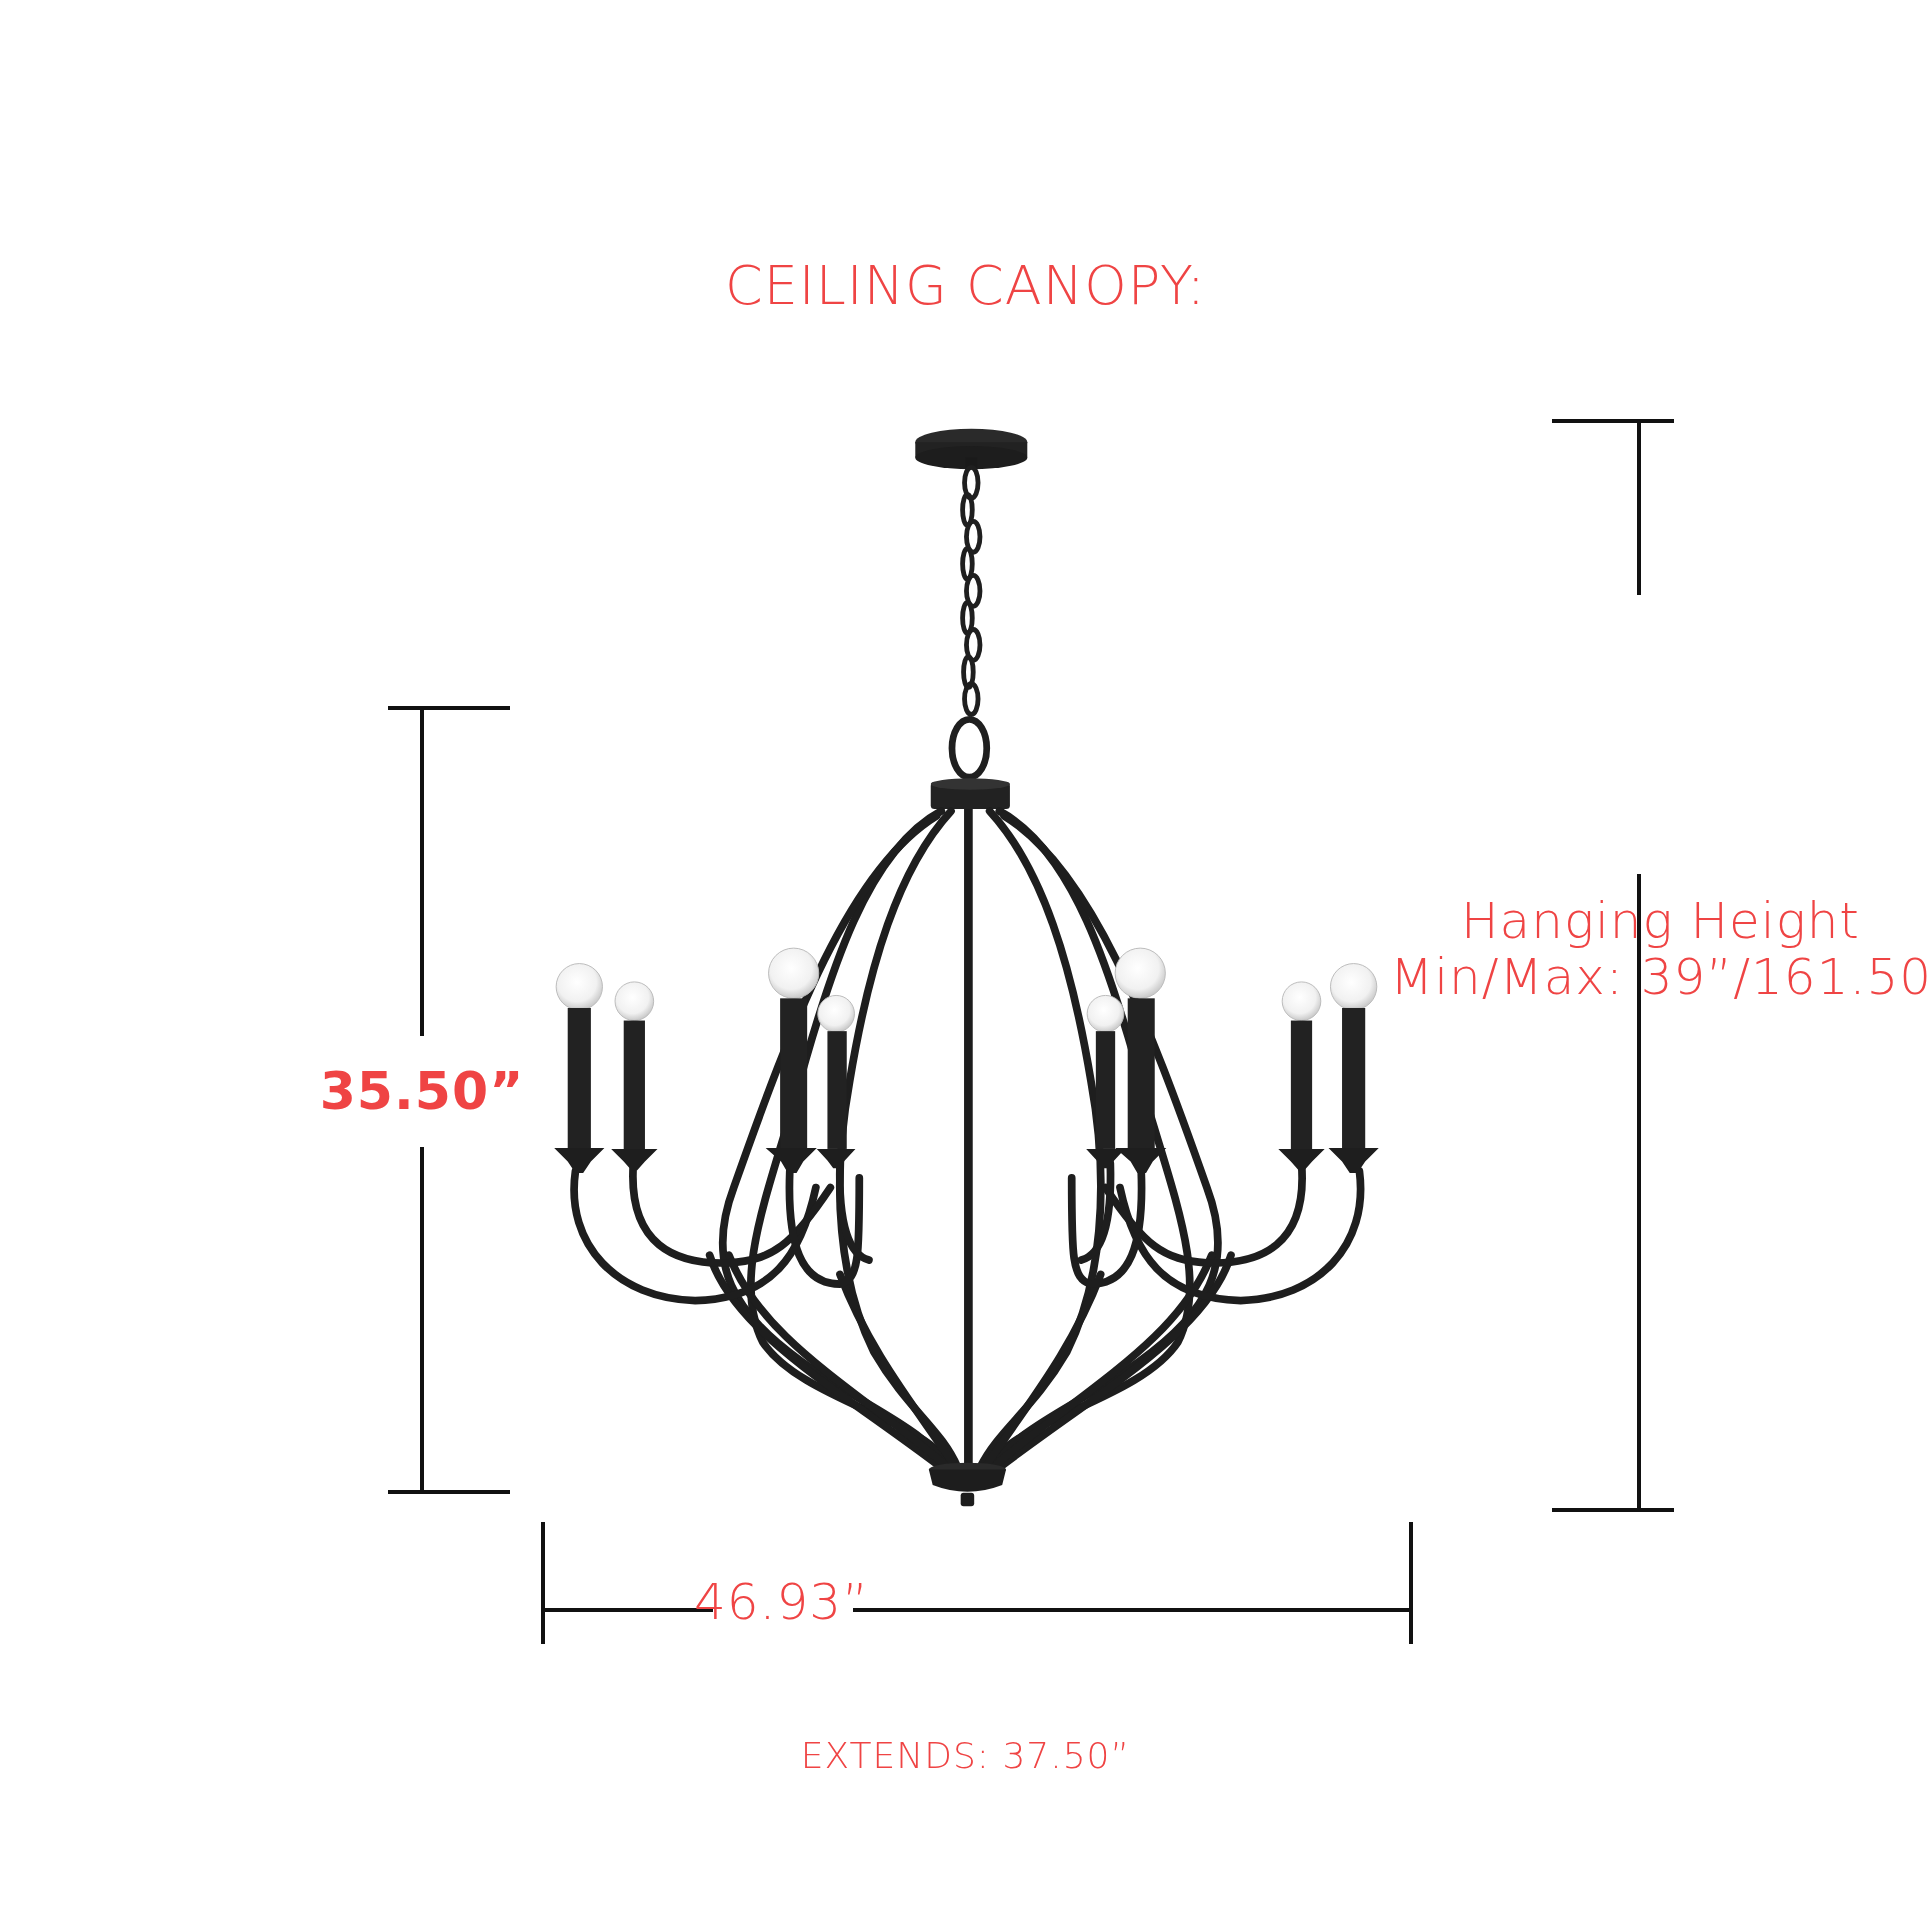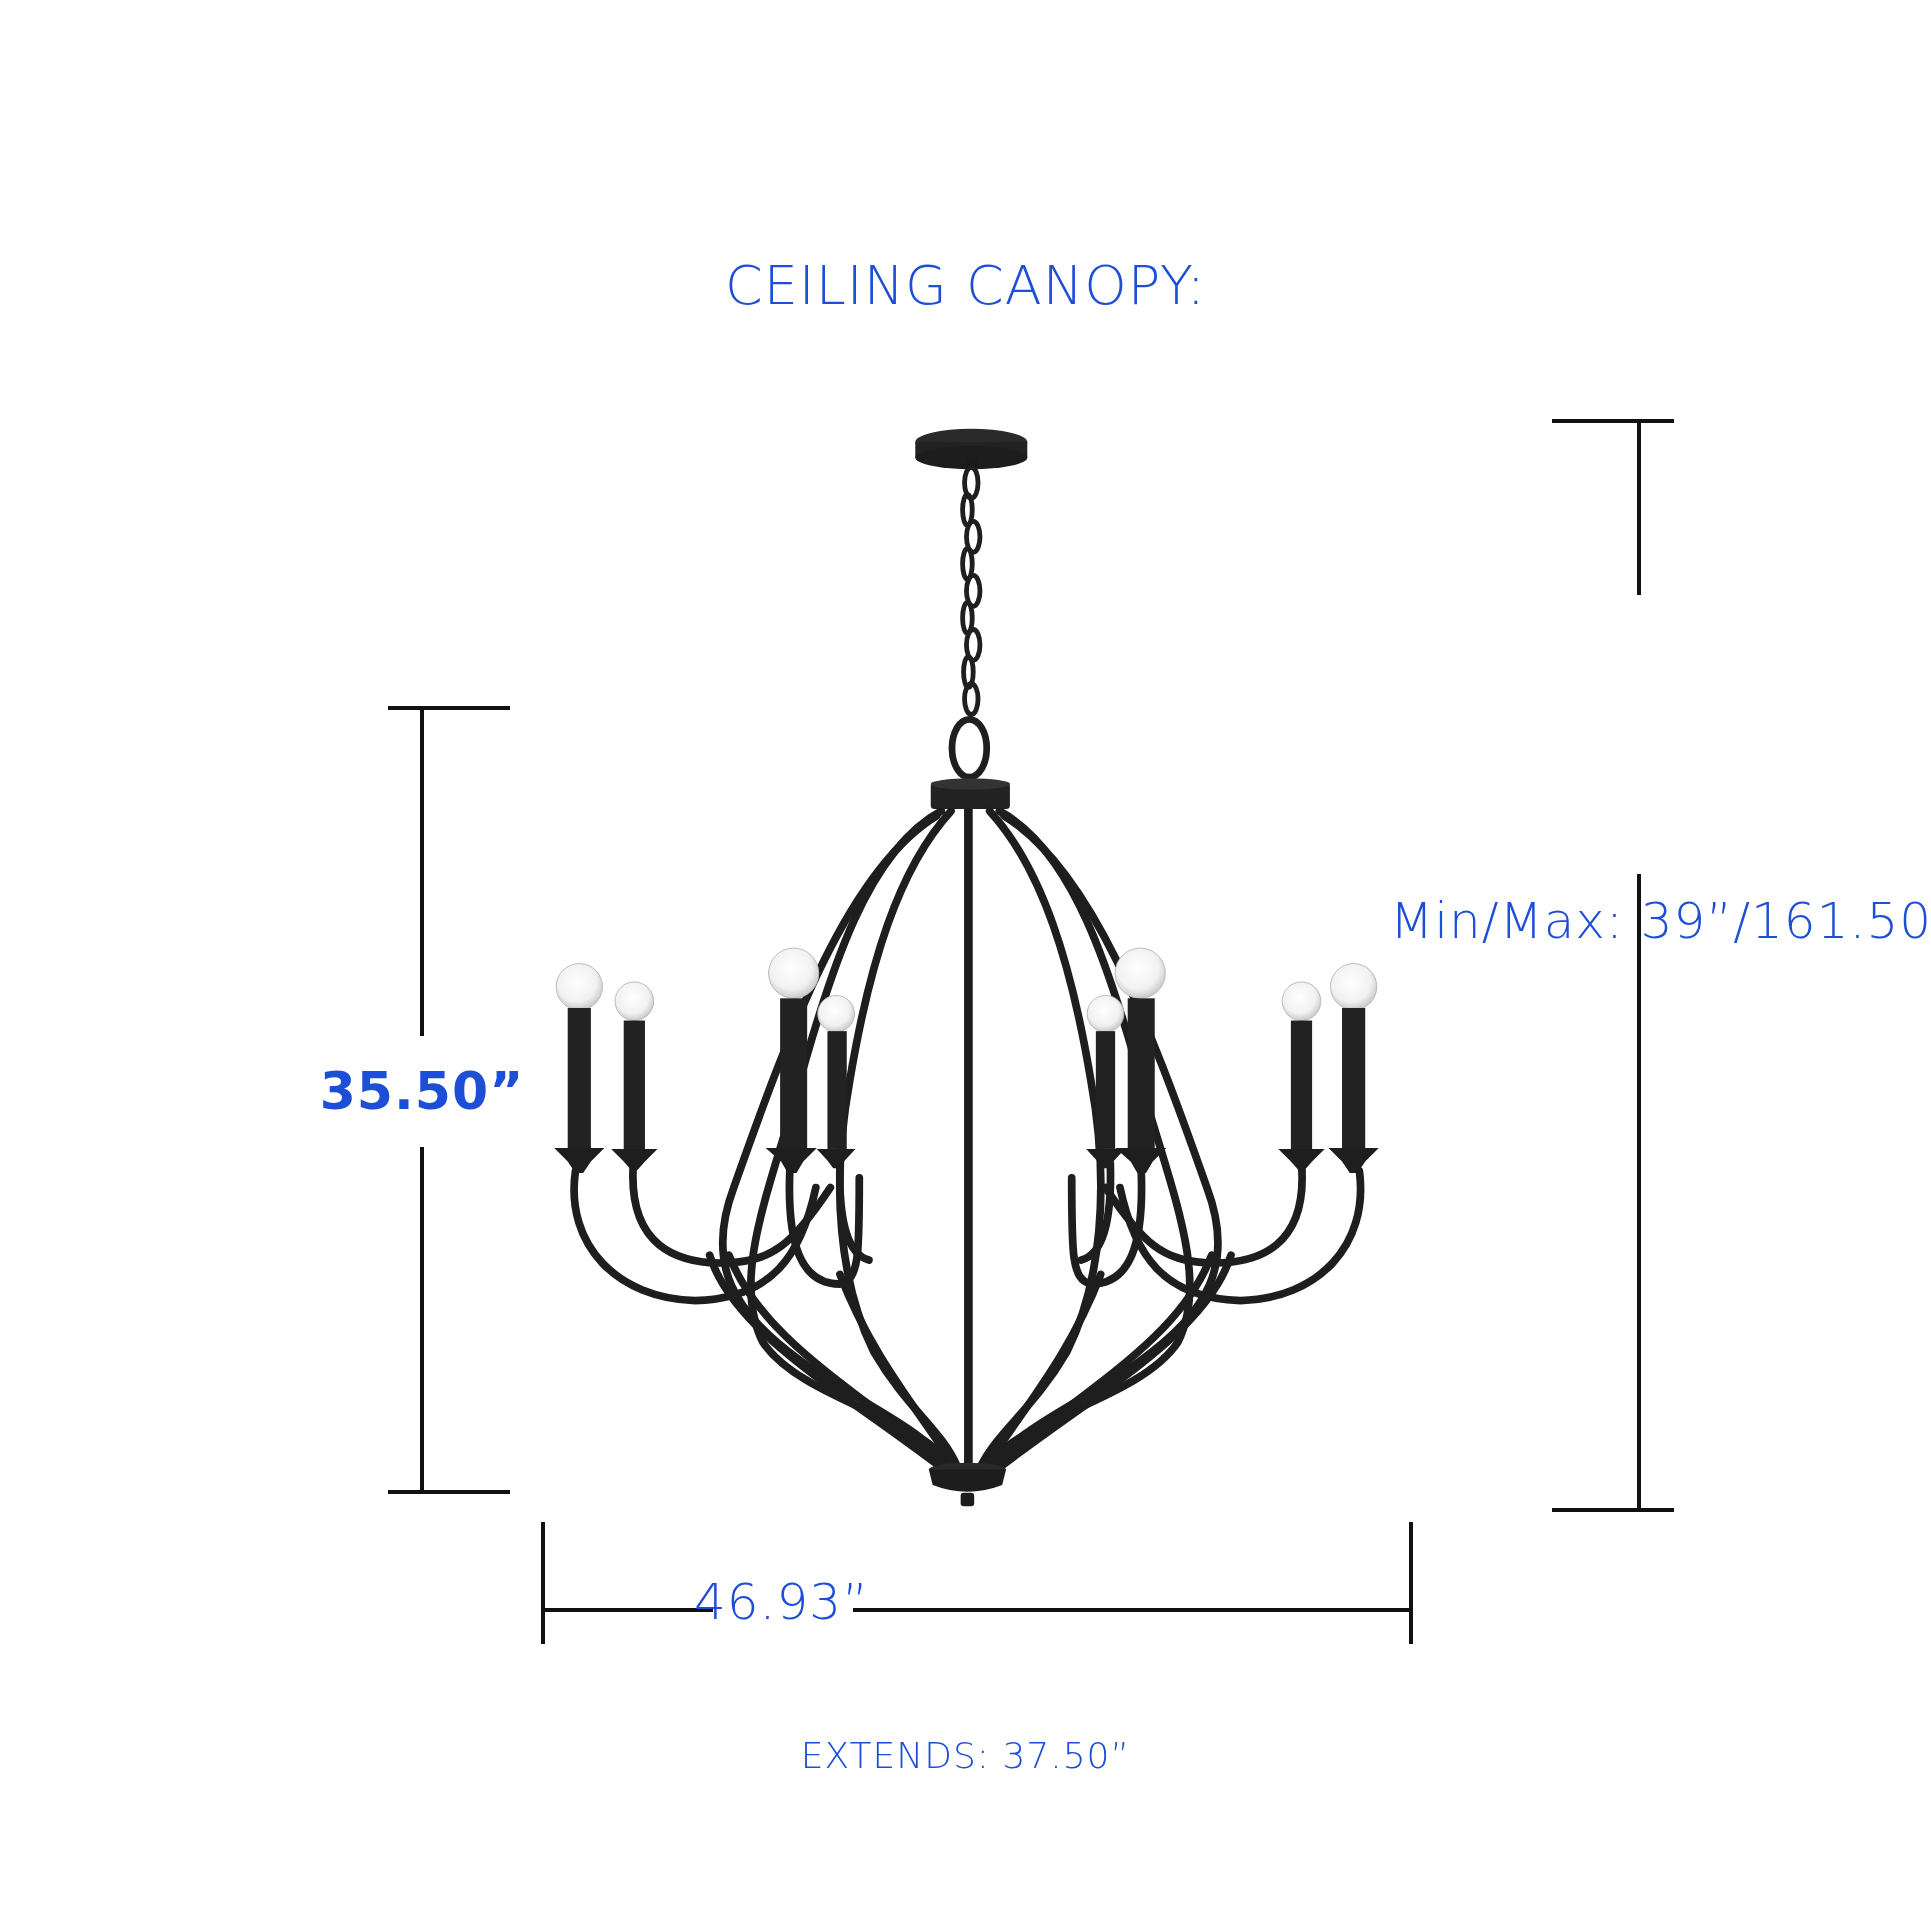--- a/index.html
+++ b/index.html
@@ -1,19 +1,19 @@
 <!DOCTYPE html>
 <html><head>
 <meta charset="utf-8">
 <style>
   html, body { margin: 0; padding: 0; background: #ffffff; }
   body { width: 1931px; height: 1931px; position: relative; overflow: hidden;
          font-family: "DejaVu Sans", "Liberation Sans", sans-serif; color: #111111; }
   .label { position: absolute; text-align: center; white-space: nowrap; font-weight: 300;
-           letter-spacing: 1px; line-height: 1.12; color: #1d4ed8; }
+           letter-spacing: 1px; line-height: 1.12; color: #ef4444; }
   .hline { position: absolute; height: 3.9px; background: #111; }
   .vline { position: absolute; width: 3.9px; background: #111; }
   #canopy-label { left: 618px; top: 256px; width: 695px; font-size: 54px; }
   #height-label { left: 311px; top: 1062px; width: 222px; font-size: 52px; text-align: center; font-weight: bold; }
   #hanging-label { left: 1390px; top: 893px; width: 541px; font-size: 50px; }
   #width-label { left: 714px; top: 1574px; width: 135px; font-size: 50px; }
   #extends-label { left: 676px; top: 1736px; width: 579px; font-size: 36px; }
   svg#fixture { position: absolute; left: 0; top: 0; }
 </style>
 </head>
@@ -31,20 +31,21 @@
 </div>
 <div id="height-label" class="label">35.50”</div>
 
 <div>
   <div class="hline" style="left:1552px; top:419px; width:122px;"></div>
   <div class="vline" style="left:1637px; top:419px; height:176px;"></div>
   <div class="vline" style="left:1637px; top:874px; height:637px;"></div>
   <div class="hline" style="left:1552px; top:1508px; width:122px;"></div>
 </div>
 <div id="hanging-label" class="label">
+  <div>Hanging Height</div>
   <div>Min/Max: 39”/161.50”</div>
 </div>
 
 <div>
   <div class="vline" style="left:541px; top:1522px; height:122px;"></div>
   <div class="hline" style="left:541px; top:1608px; width:172px;"></div>
   <div class="hline" style="left:853px; top:1608px; width:558px;"></div>
   <div class="vline" style="left:1409px; top:1522px; height:122px;"></div>
 </div>
 <div id="width-label" class="label" style="left: 694px; width: auto; overflow: visible;">46.93”</div>

